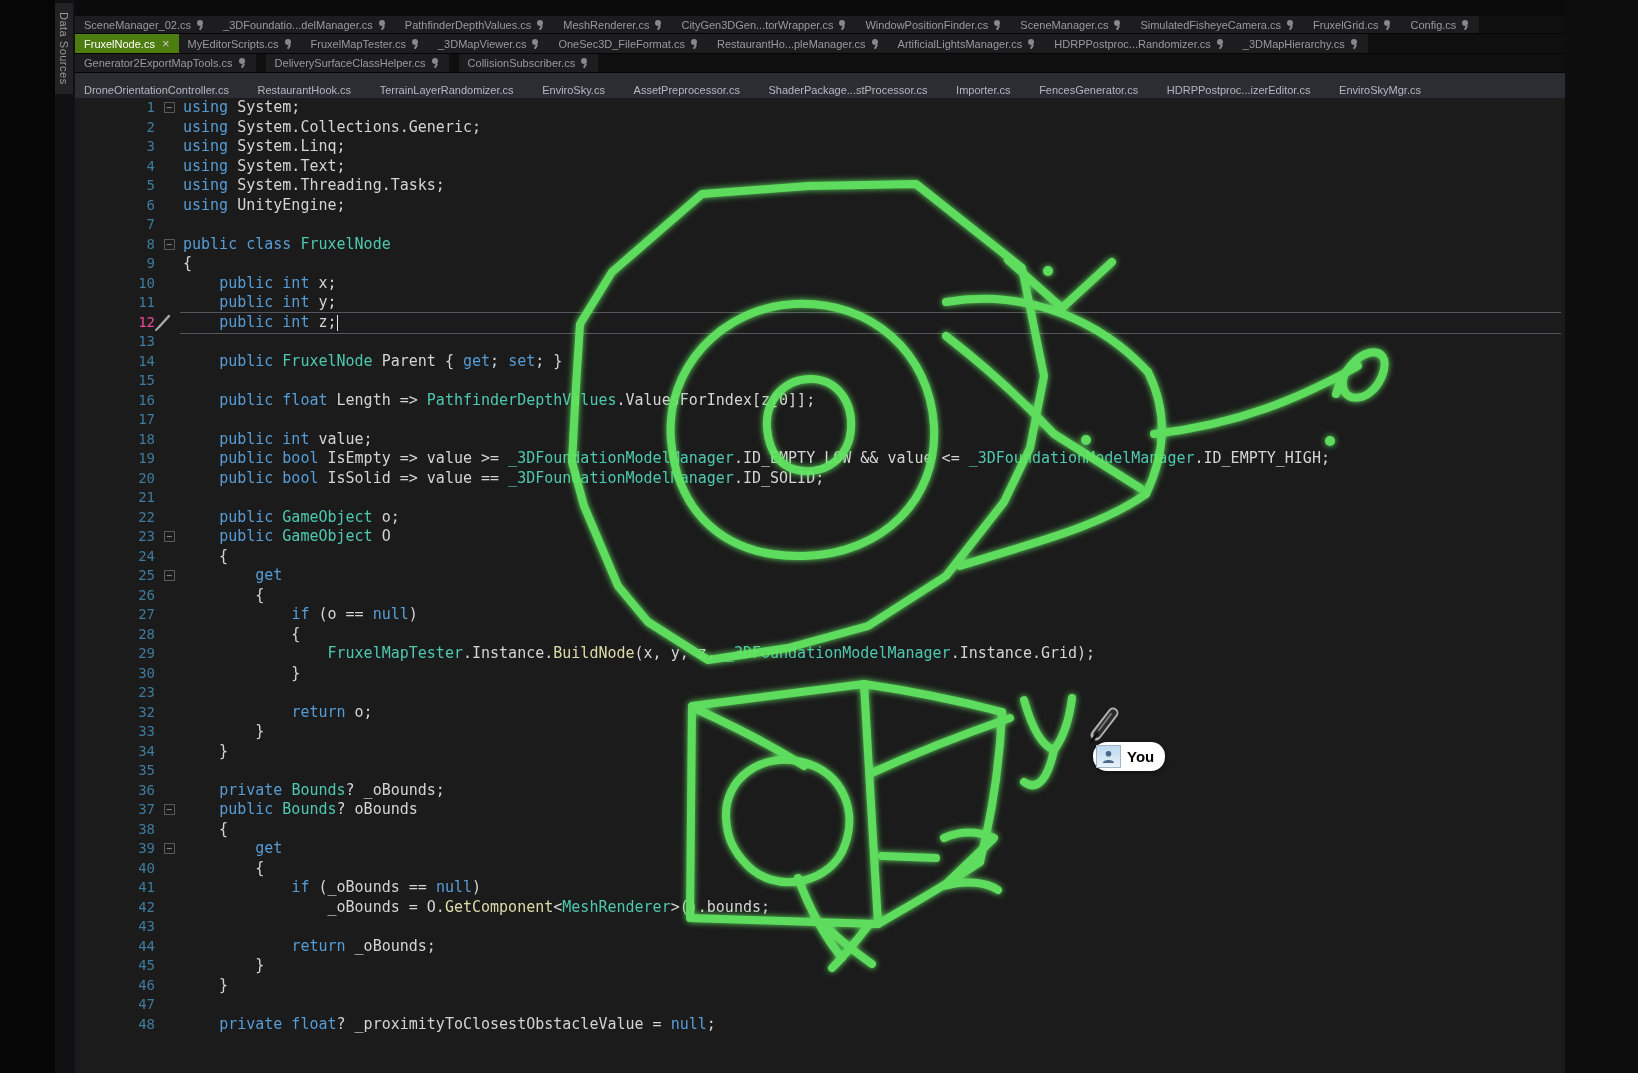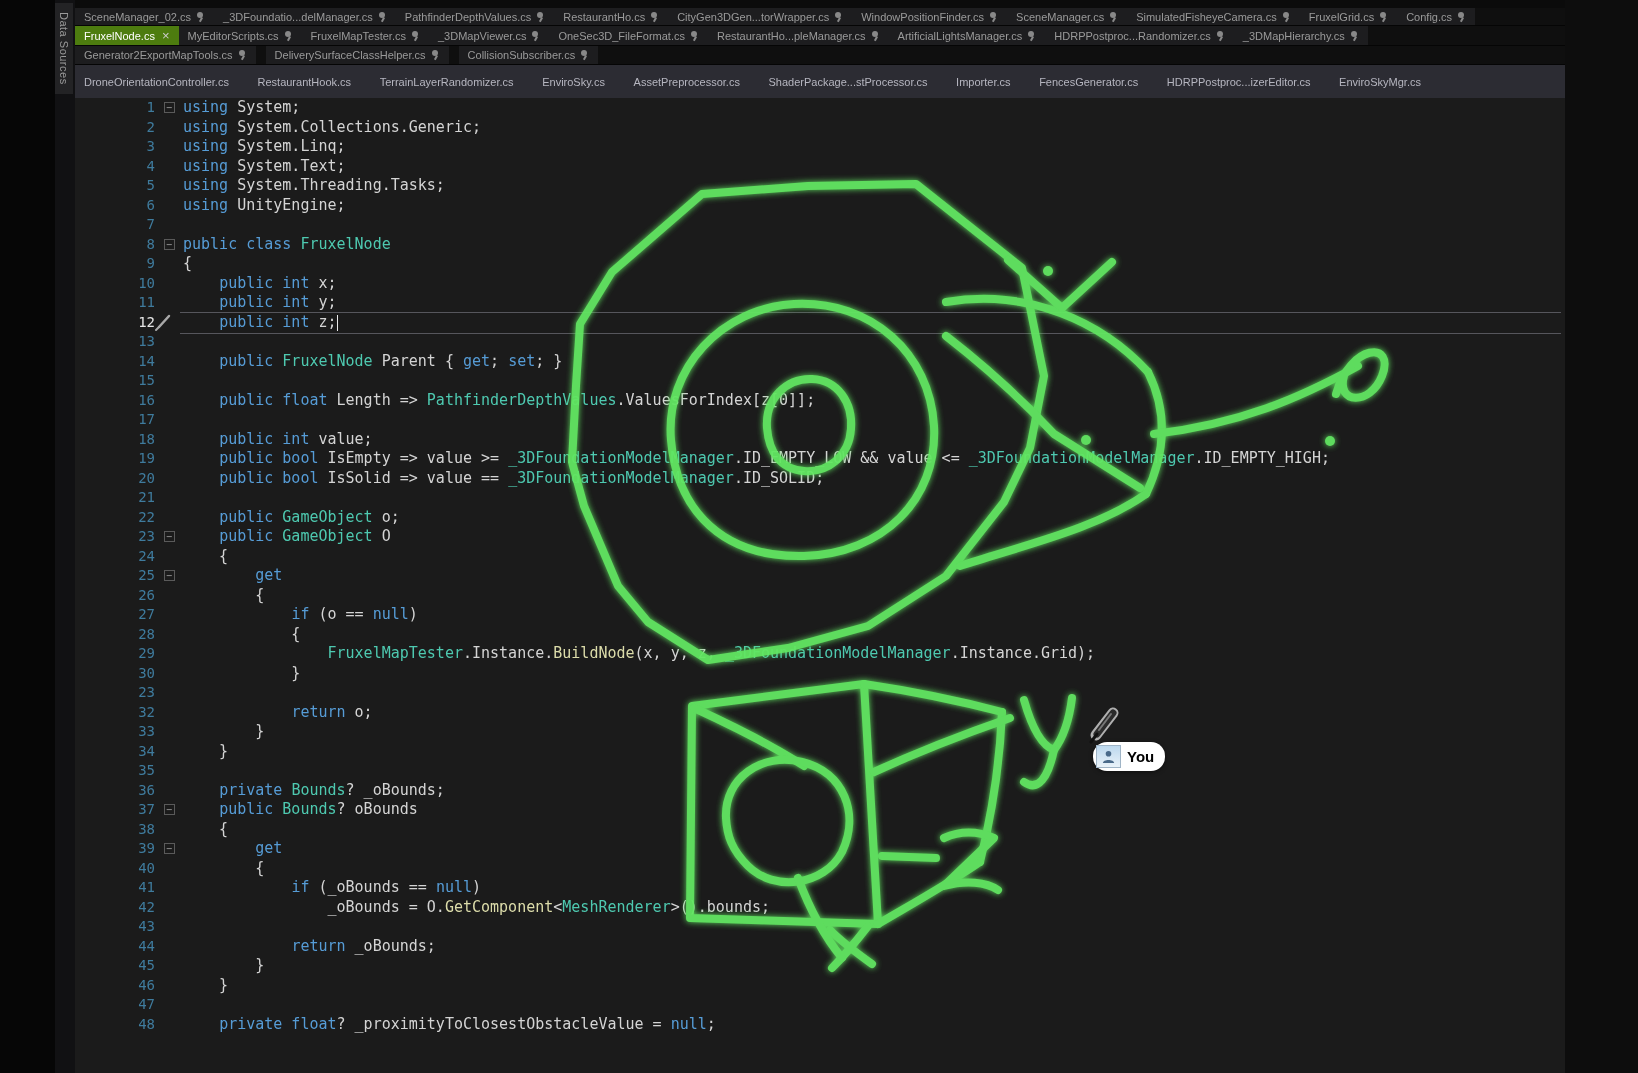--- a/index.html
+++ b/index.html
@@ -6,21 +6,21 @@
   .app{position:relative;width:1638px;height:1073px;background:#0b0b0b;overflow:hidden;
        font-family:"Liberation Sans",sans-serif;}
 
   
   .left-black{position:absolute;left:0;top:0;width:55px;height:1073px;background:#060606;}
   .left-rail{position:absolute;left:55px;top:0;width:20px;height:1073px;background:#111113;}
   .vtab{margin-top:3px;writing-mode:vertical-rl;font-size:11px;color:#9a9a9a;background:#232325;
         padding:9px 3px;letter-spacing:.5px;}
 
   
-  .main{position:absolute;left:75px;top:8px;width:1490px;text-align:center;}
+  .main{position:absolute;left:75px;top:16px;width:1490px;text-align:center;}
   .right-edge{position:absolute;left:1565px;top:0;width:73px;height:1073px;background:#0d0d0d;}
 
   .tabrow{display:flex;align-items:stretch;box-sizing:border-box;background:#0f0f0f;}
   .r1{height:18px;justify-content:space-between;padding-right:120px;border-bottom:1px solid #050505;}
   .r2{height:20px;justify-content:space-between;padding-right:215px;border-bottom:1px solid #050505;}
   .r3{height:19px;justify-content:flex-start;gap:10px;border-bottom:1px solid #050505;}
   .r4{height:35px;justify-content:space-between;padding-right:135px;background:#2c2c33;border-bottom:1px solid #111;}
 
   .tab{display:flex;align-items:center;gap:5px;padding:0 9px;background:#1d1d1f;color:#9a9a9a;
        font-size:11px;white-space:nowrap;cursor:default;}
@@ -41,21 +41,21 @@
   .combo .arrow{margin-left:auto;color:#b0b0b0;font-size:9px;}
   .ico{width:11px;height:11px;flex:0 0 auto;border-radius:2px;}
   .ico-proj{background:#7d8f7d;border:1px solid #5a6a5a;box-sizing:border-box;}
   .ico-class{background:#4ec9b0;transform:rotate(45deg) scale(.82);}
   .ico-member{background:#8aa6e0;transform:rotate(45deg) scale(.82);}
 
   
   .editor{position:absolute;left:75px;top:98px;width:1490px;height:975px;background:#1b1b1b;overflow:hidden;}
   .crow{display:flex;height:19.5px;line-height:19.5px;font-family:"DejaVu Sans Mono",monospace;font-size:15px;}
   .lnum{flex:0 0 80px;text-align:right;color:#3f7b9d;font-size:14px;}
-  .lnum.cur{color:#e5e5e5;}
+  .lnum.cur{color:#ec4899;}
   .fold{flex:0 0 28px;display:flex;align-items:center;justify-content:center;}
   .fold.has{color:#9a9a9a;}
   .fold.has .fbox{width:11px;height:11px;border:1px solid #5a5a5a;background:#1b1b1b;font-size:10px;
                   line-height:9px;text-align:center;box-sizing:border-box;}
   .ltext{white-space:pre;}
   .kw{color:#569cd6;} .ty{color:#4ec9b0;} .me{color:#dcdcaa;} .pl{color:#d4d4d4;}
   .curline{position:absolute;left:105px;right:4px;height:20px;border-top:1px solid #56565c;
            border-bottom:1px solid #56565c;pointer-events:none;}
   .caret{position:absolute;width:1.5px;height:16px;background:#eaeaea;}
 
@@ -84,21 +84,21 @@
         </div>
         <div class="tab">
           <span>_3DFoundatio...delManager.cs</span>
           <span class="pin"></span>
         </div>
         <div class="tab">
           <span>PathfinderDepthValues.cs</span>
           <span class="pin"></span>
         </div>
         <div class="tab">
-          <span>RestaurantHo.cs</span>
+          <span>MeshRenderer.cs</span>
           <span class="pin"></span>
         </div>
         <div class="tab">
           <span>CityGen3DGen...torWrapper.cs</span>
           <span class="pin"></span>
         </div>
         <div class="tab">
           <span>WindowPositionFinder.cs</span>
           <span class="pin"></span>
         </div>

